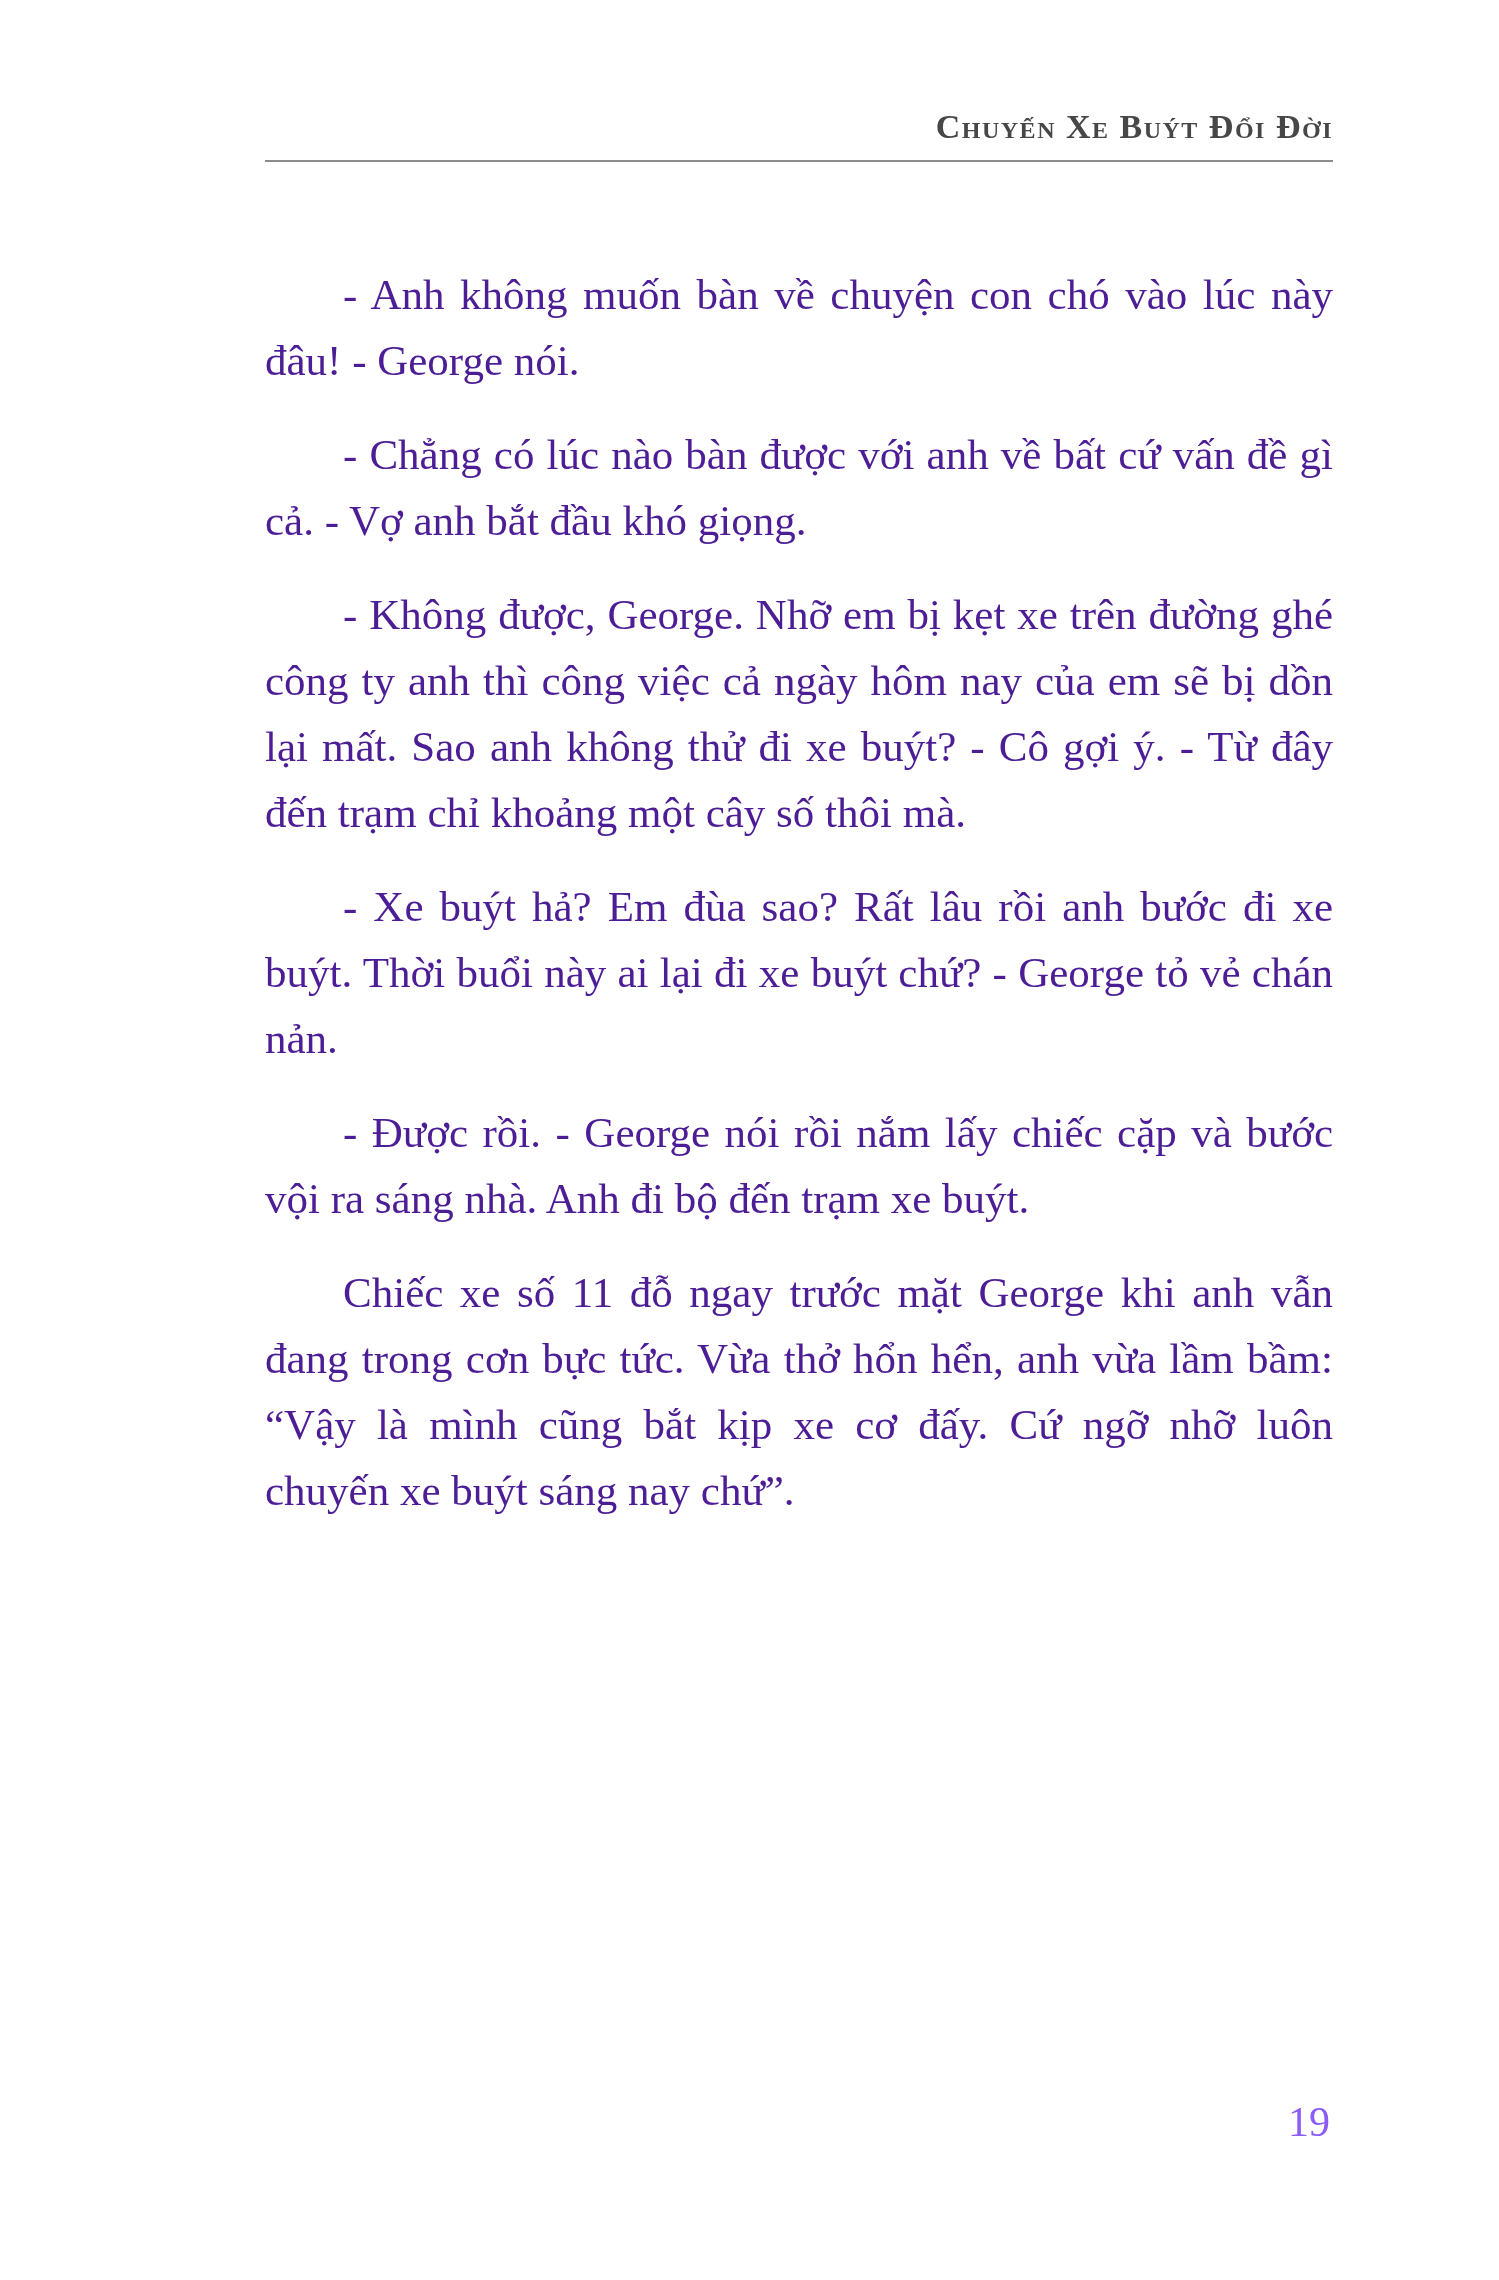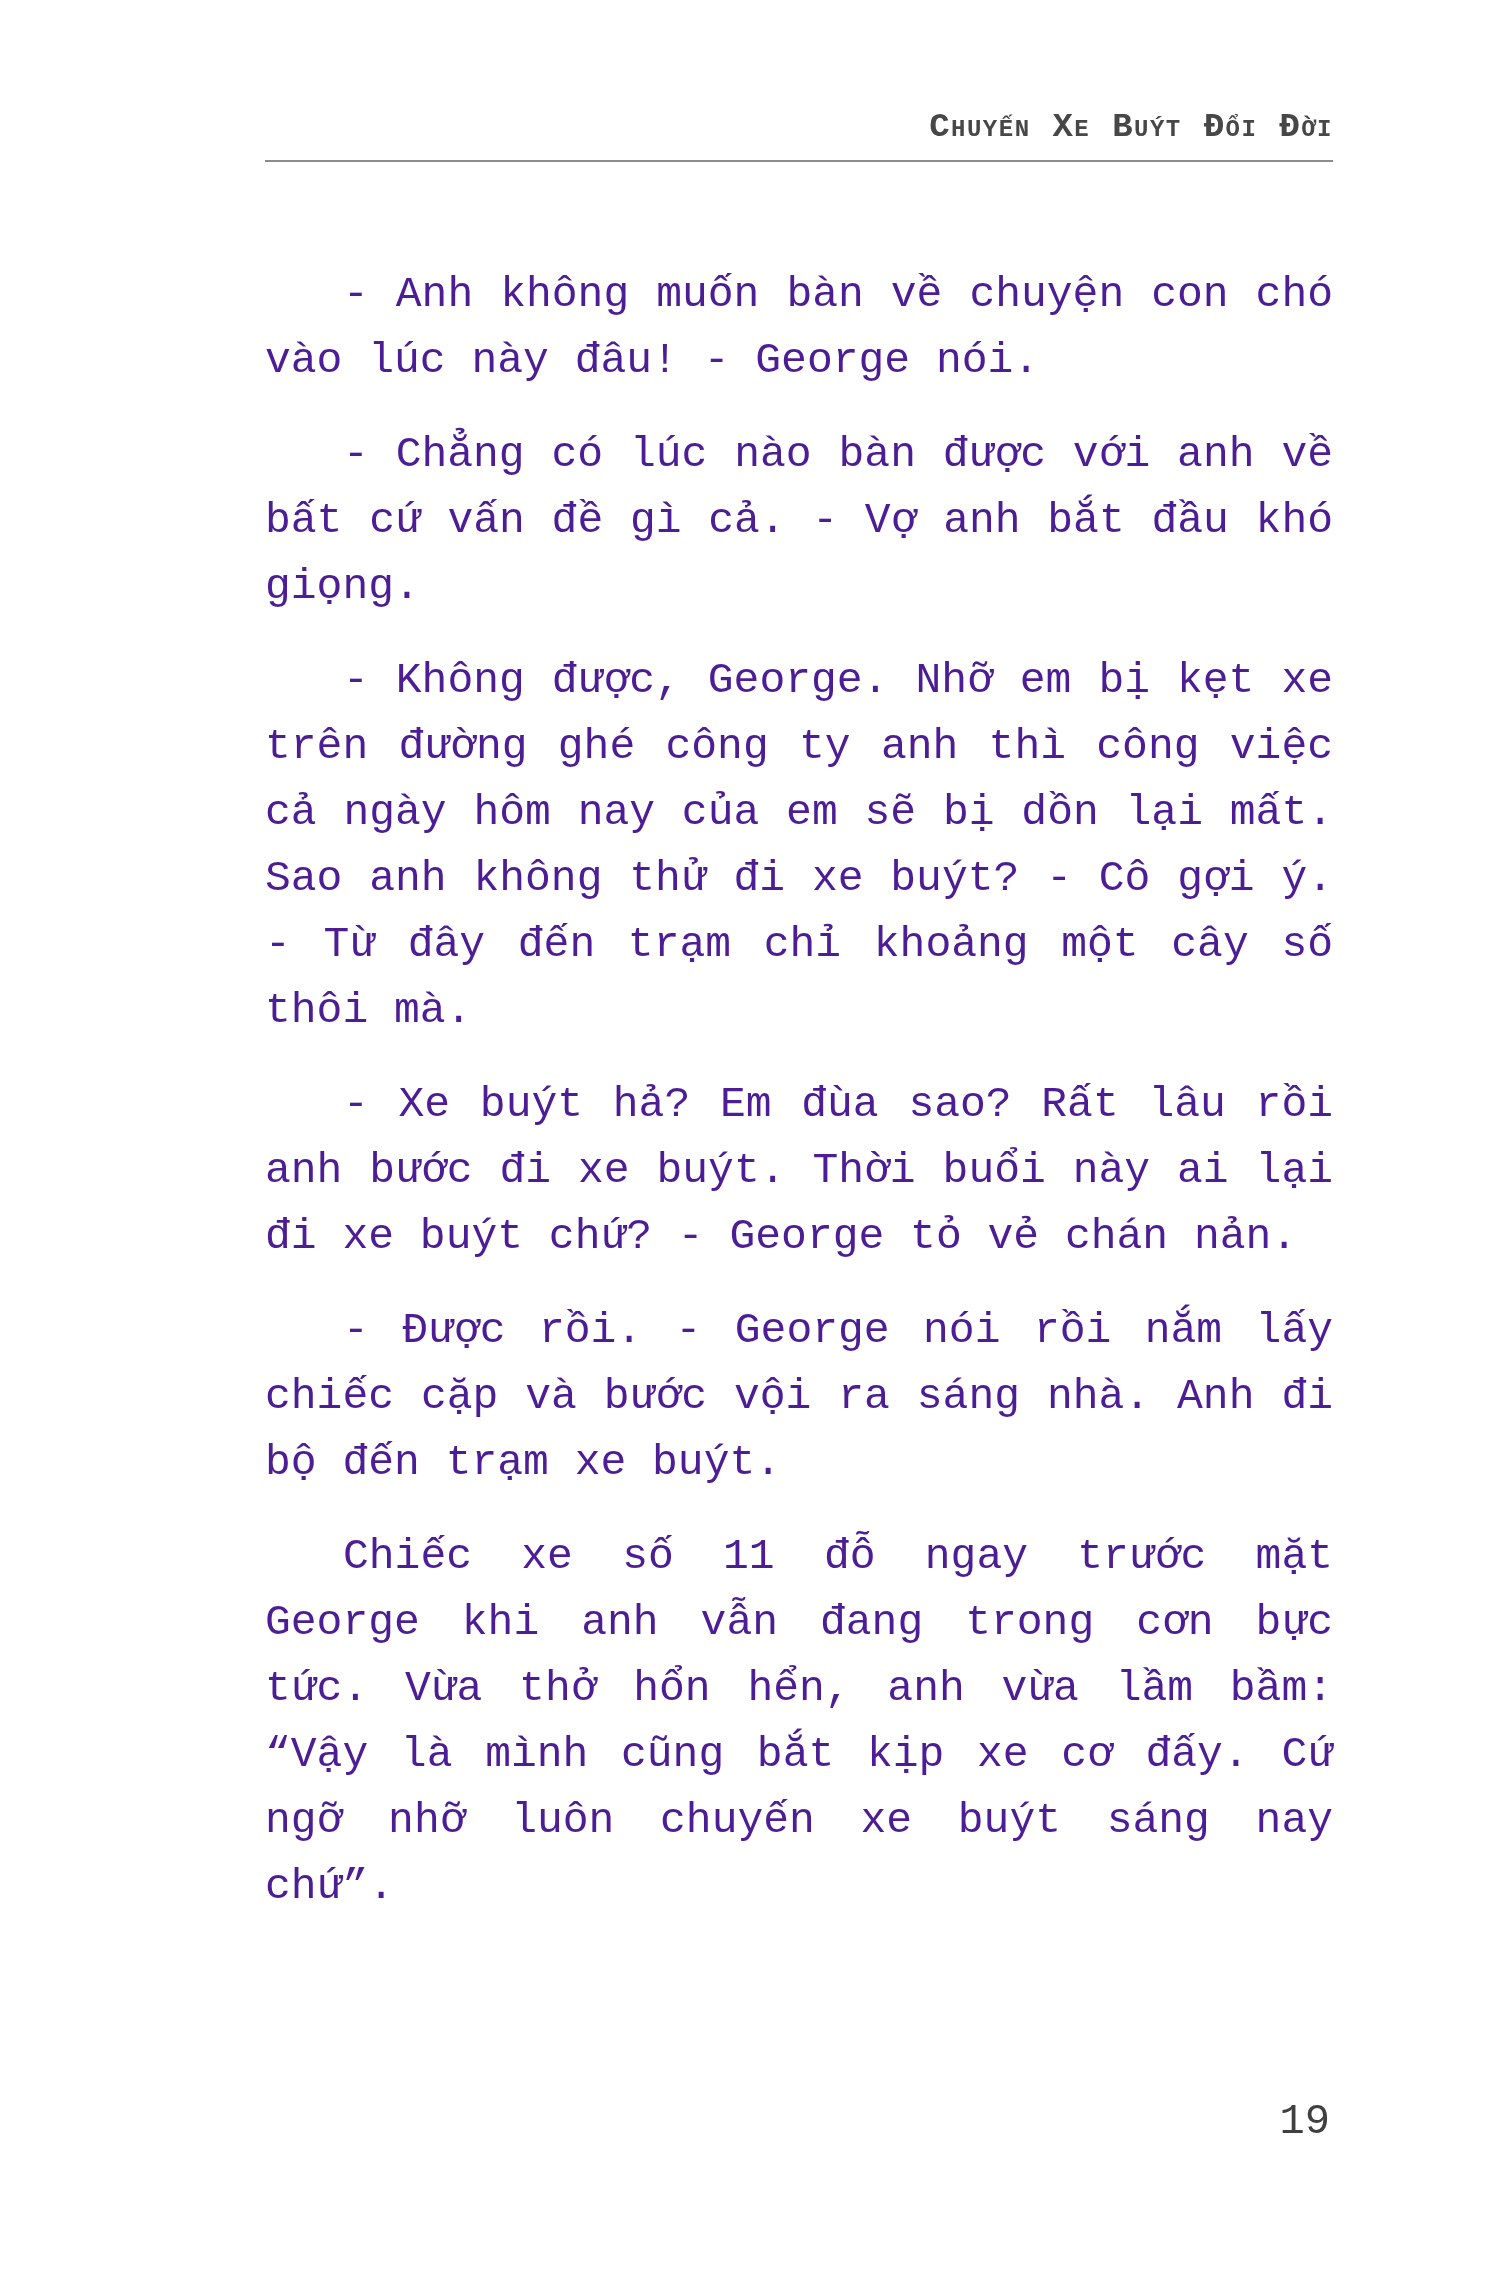--- a/index.html
+++ b/index.html
@@ -5,21 +5,21 @@
   html, body {
     margin: 0;
     padding: 0;
     background: #ffffff;
   }
   .page {
     position: relative;
     width: 1499px;
     height: 2280px;
     background: #ffffff;
-    font-family: Liberation Mono, monospace;
+    font-family: Liberation Serif, serif;
     color: #2f2f2f;
     overflow: hidden;
   }
   .header {
     position: absolute;
     left: 265px;
     top: 108px;
     width: 1068px;
     text-align: right;
     border-bottom: 2px solid #8c8c8c;
@@ -45,21 +45,21 @@
     line-height: 66px;
     text-align: justify;
     text-indent: 78px;
     color: #4c1d95;
   }
   .page-number {
     position: absolute;
     right: 169px;
     top: 2098px;
     font-size: 42px;
-    color: #404040;
+    color: #8b5cf6;
   }
 </style>
 </head>
 <body>
 
 <div class="page">
 
   <div class="header">
     <span class="title">Chuyến Xe Buýt Đổi Đời</span>
   </div>

